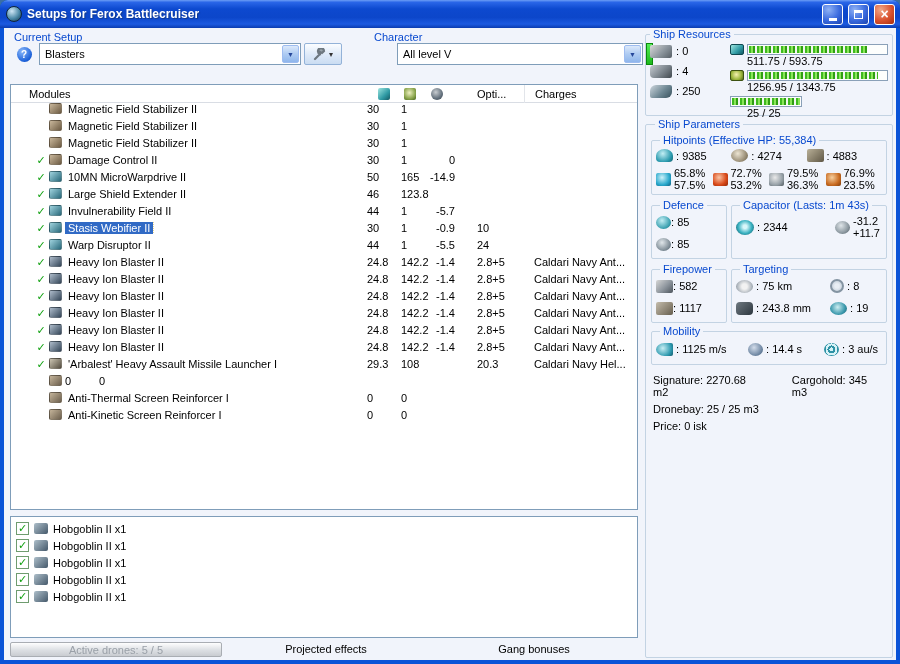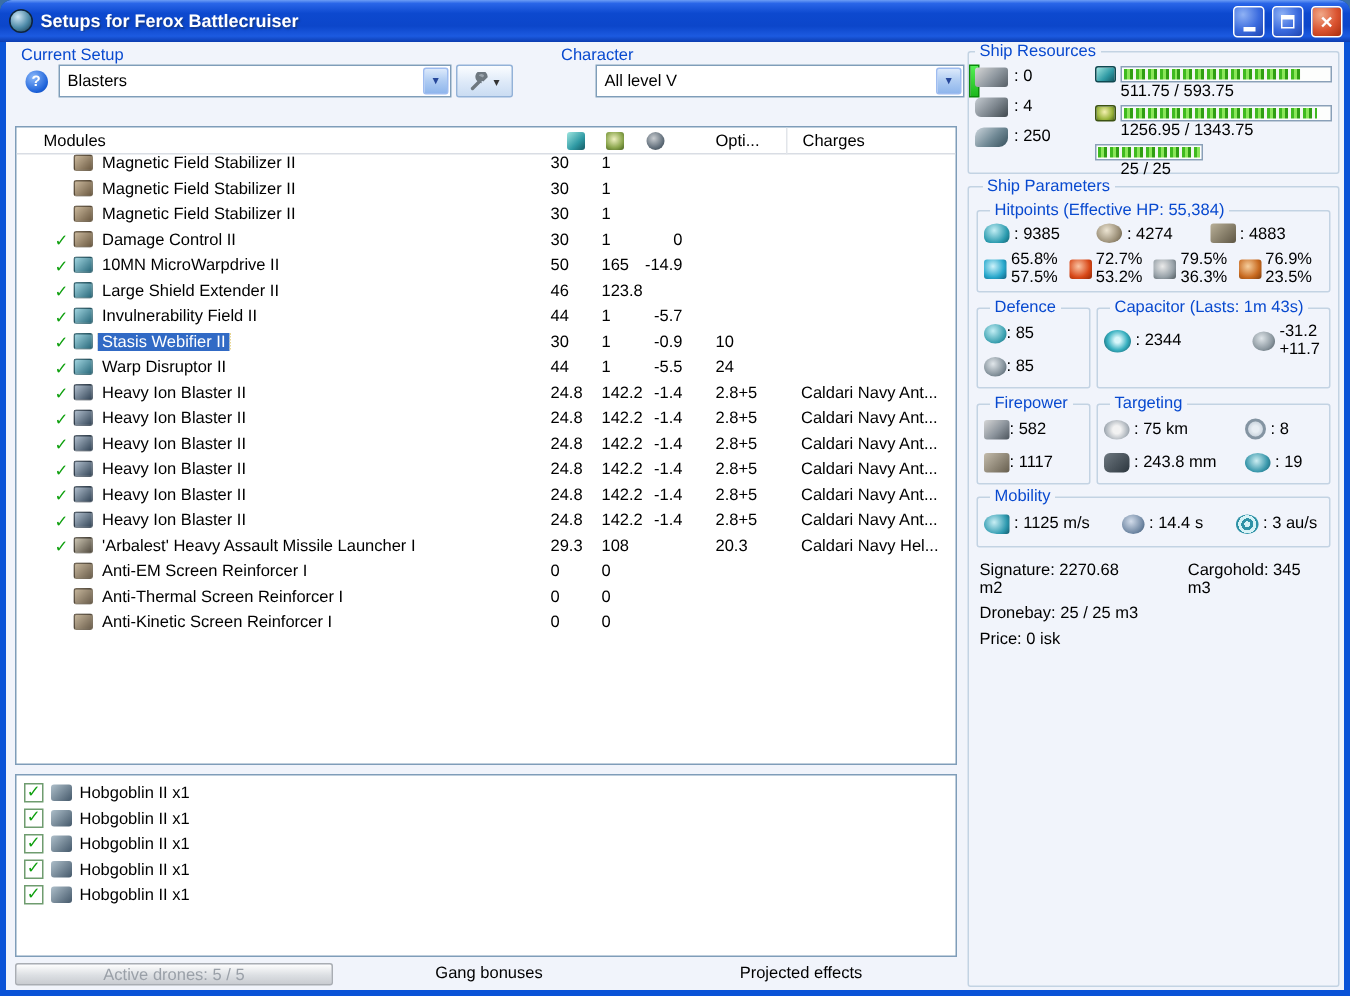--- a/index.html
+++ b/index.html
@@ -435,21 +435,20 @@
             <span class="col c-cpu">29.3</span>
             <span class="col c-pg">108</span>
             <span class="col c-cap"></span>
             <span class="col c-opti">20.3</span>
             <span class="col c-charges">Caldari Navy Hel...</span>
           </div>
 
           <div class="mrow">
             <span class="chk" style="visibility: hidden;">✓</span>
             <span class="micon rig"></span>
-            <span class="mnamewrap"><span class="mname">Anti-EM Screen Reinforcer I</span></span>
             <span class="col c-cpu">0</span>
             <span class="col c-pg">0</span>
             <span class="col c-cap"></span>
             <span class="col c-opti"></span>
             <span class="col c-charges"></span>
           </div>
 
           <div class="mrow">
             <span class="chk" style="visibility: hidden;">✓</span>
             <span class="micon rig"></span>
@@ -504,22 +503,22 @@
         <div class="drow">
           <span class="cb">✓</span>
           <span class="dicon"></span>
           <span class="dlabel">Hobgoblin II x1</span>
         </div>
 
     </div>
 
     <div class="bottombar">
       <span class="activebtn">Active drones: 5 / 5</span>
+      <span class="flatbtn">Projected effects</span>
       <span class="flatbtn">Gang bonuses</span>
-      <span class="flatbtn">Projected effects</span>
     </div>
 
     <fieldset class="params">
       <legend class="bluelabel">Ship Parameters</legend>
 
       <fieldset class="gbox hitpoints">
         <legend class="bluelabel">Hitpoints (Effective HP: 55,384)</legend>
         <div class="hp-row">
           <span class="cell">
               <span class="pico shieldi"></span>

